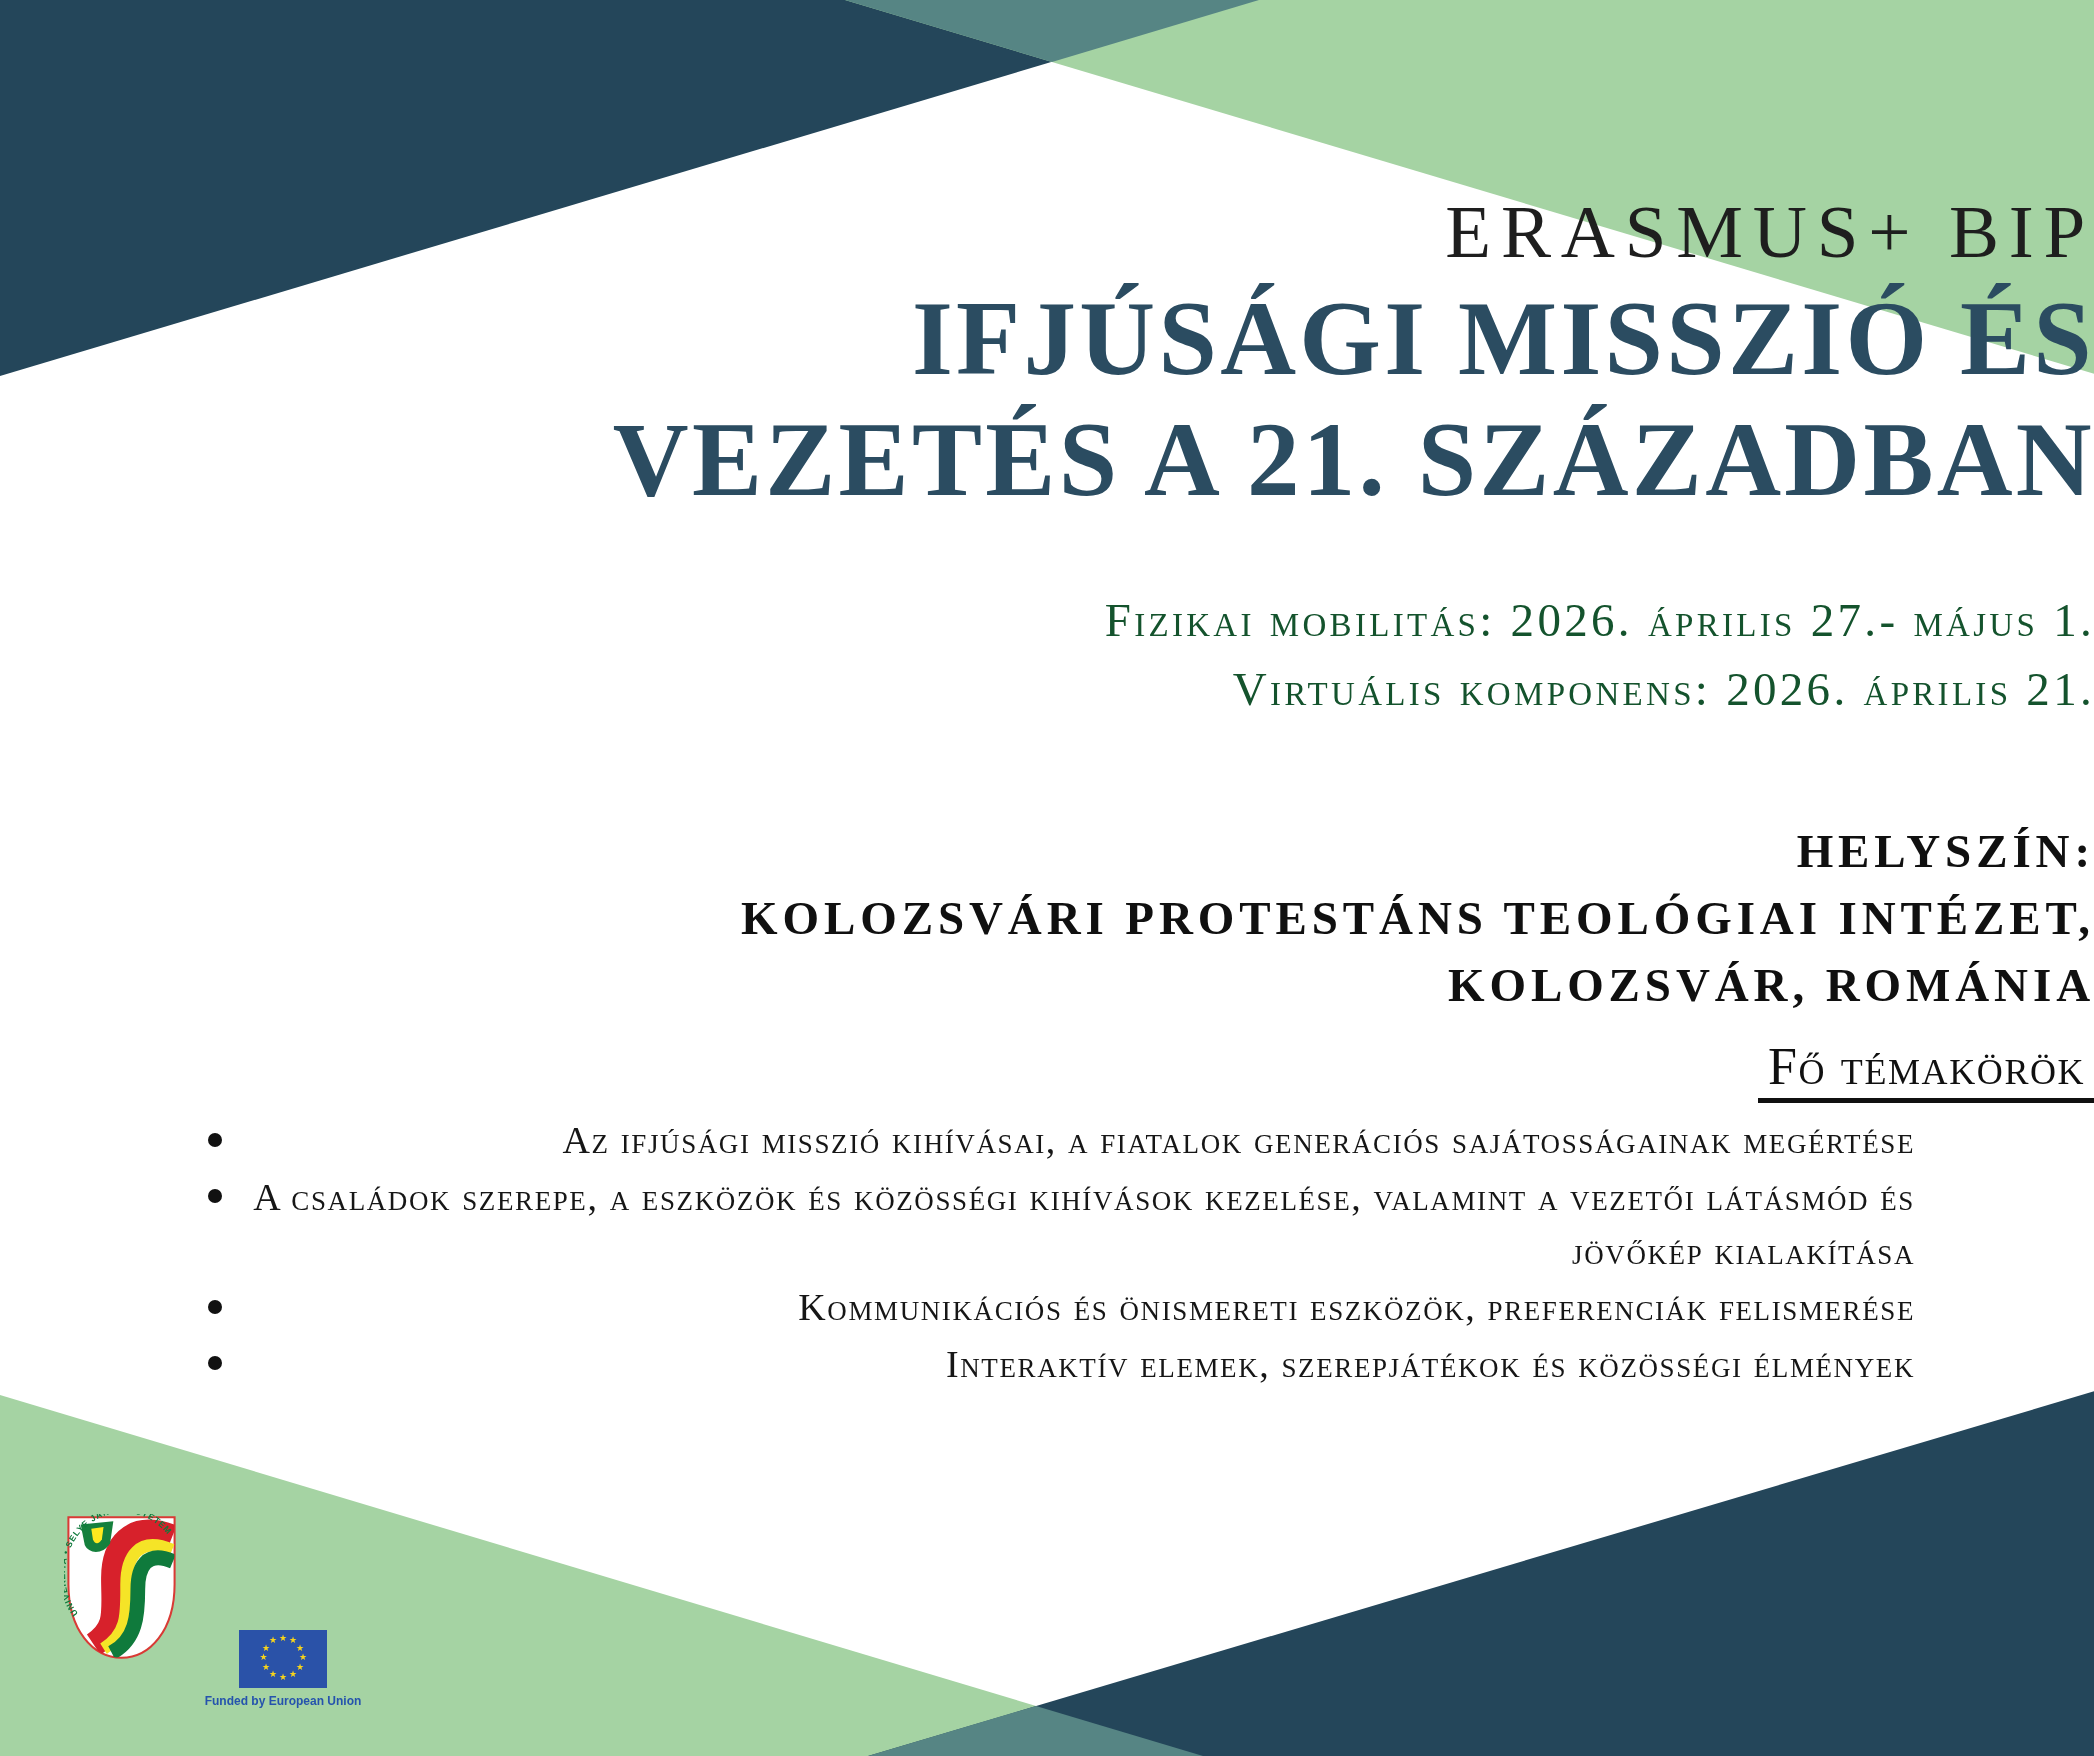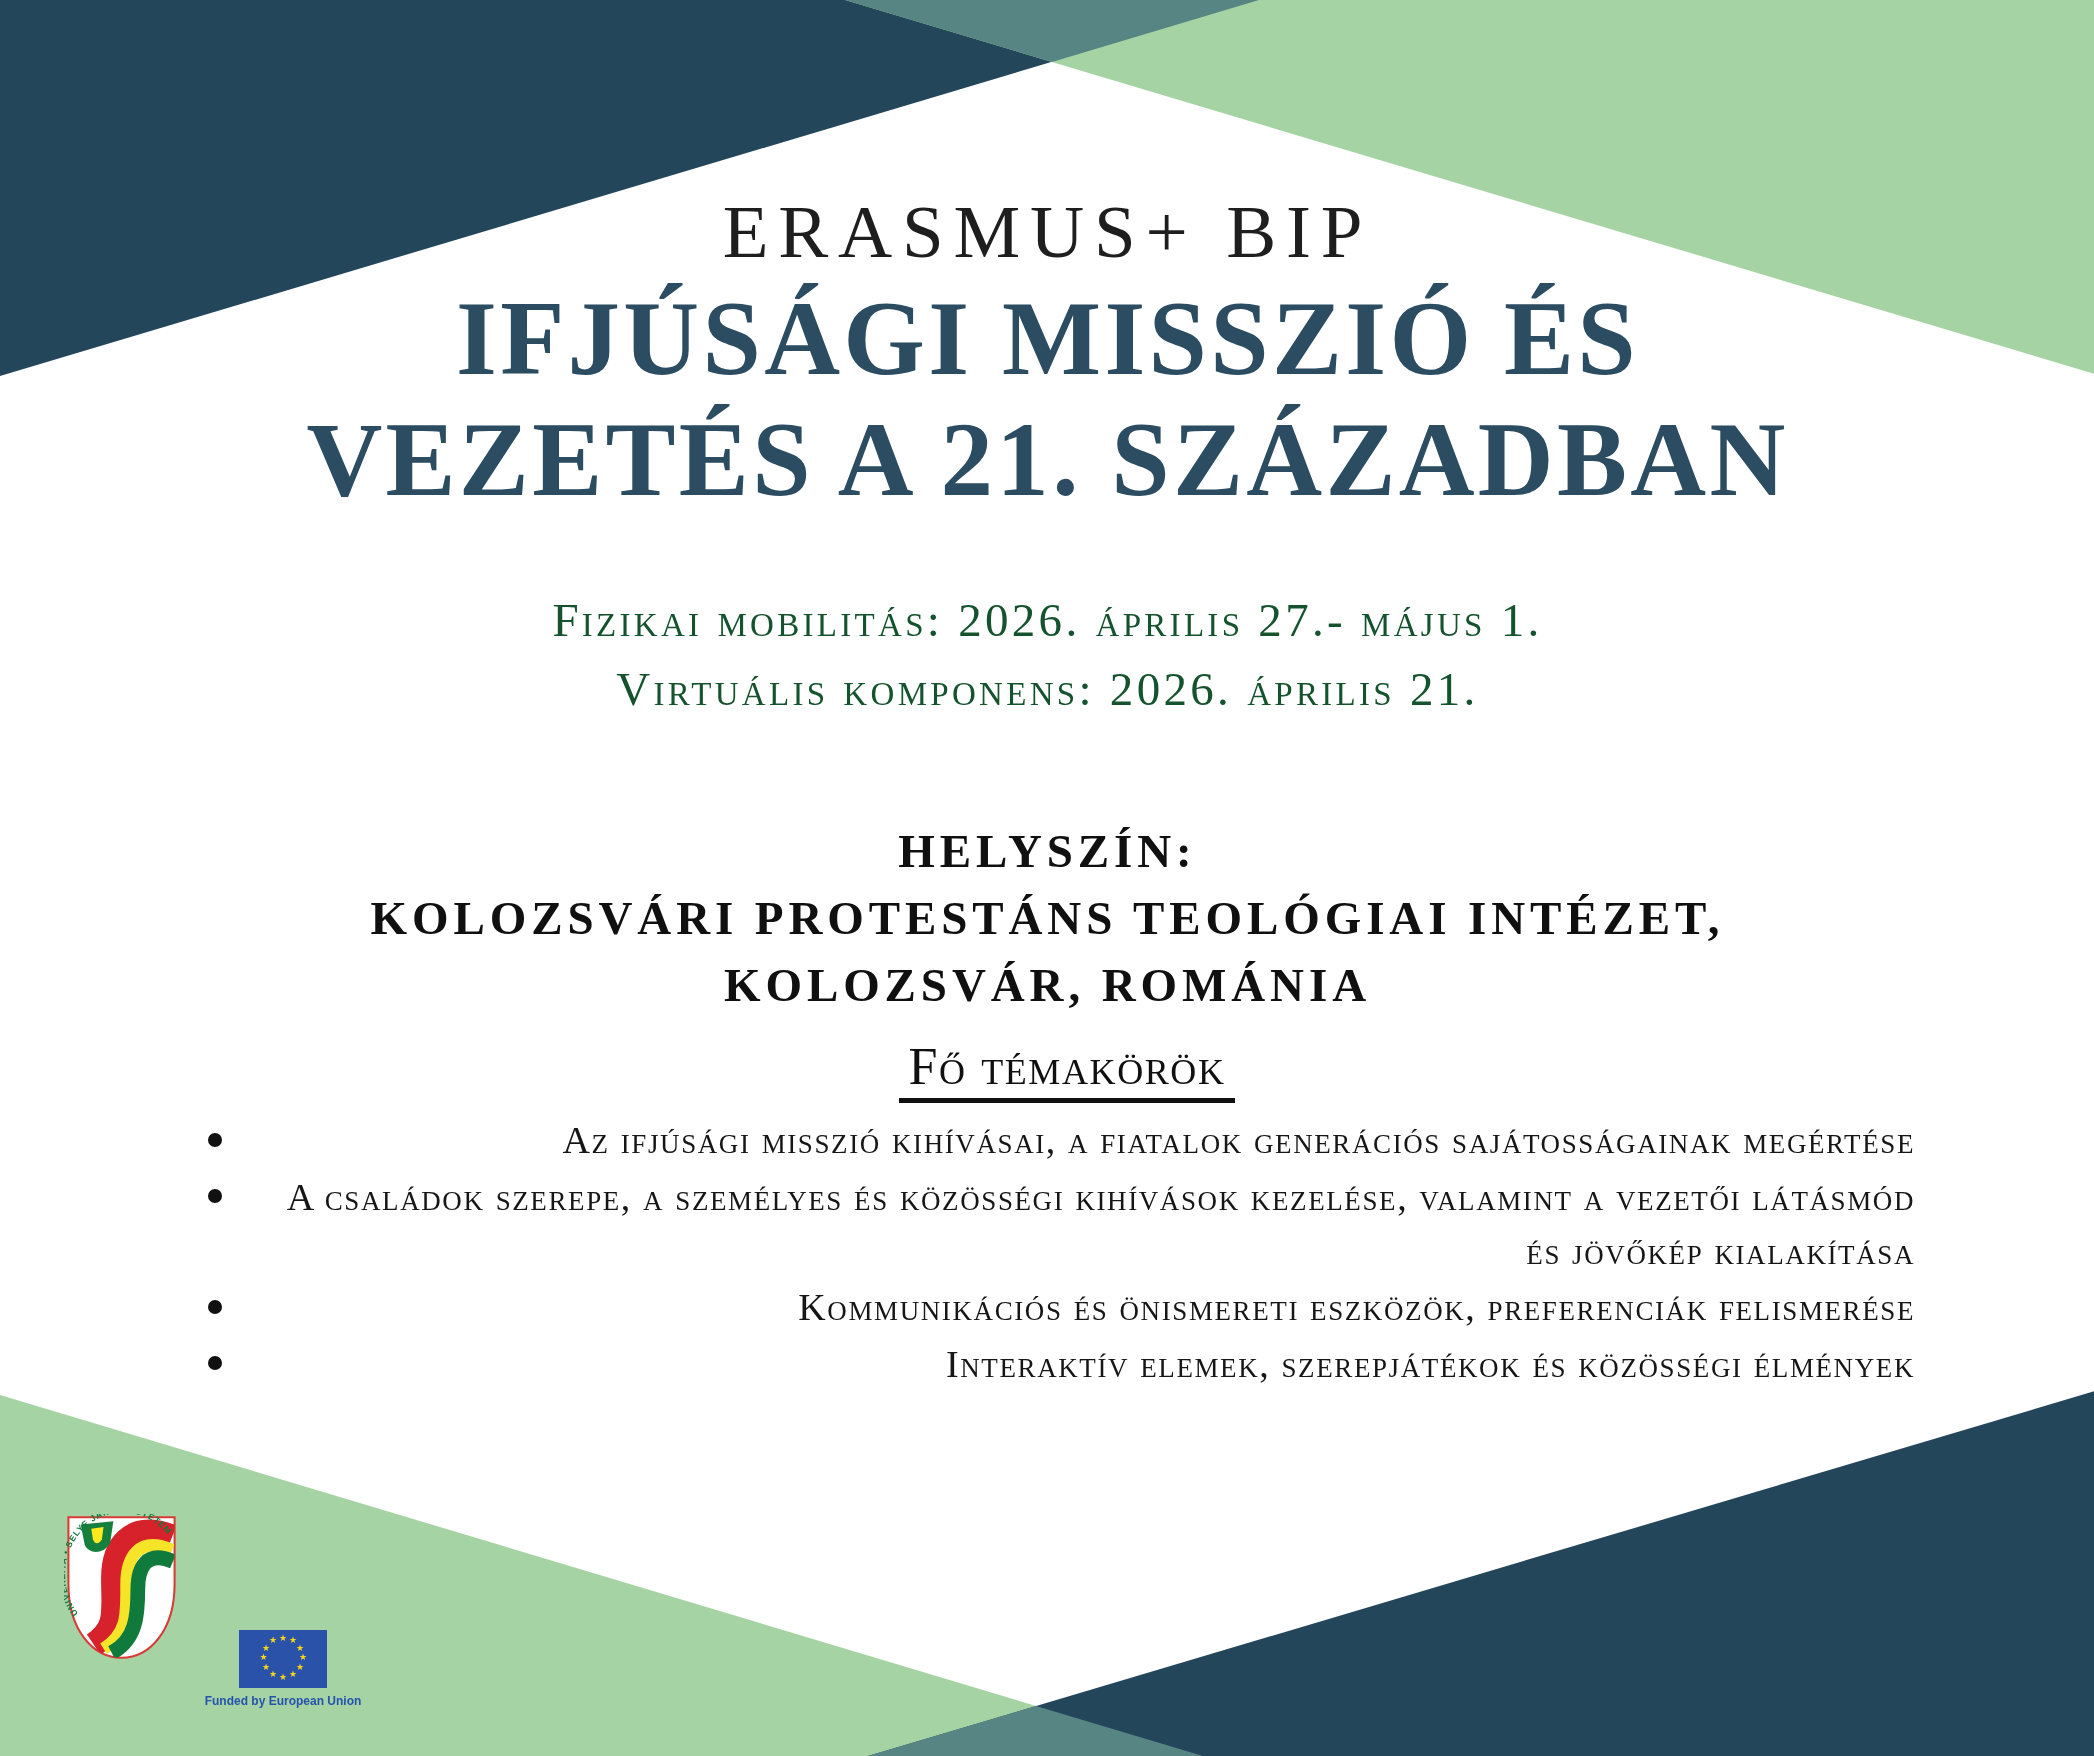--- a/index.html
+++ b/index.html
@@ -20,21 +20,21 @@
     font-family:"Liberation Serif", serif;
   }
   .tri{position:absolute;inset:0;}
   .tri-tl{background:var(--navy);clip-path:polygon(0 0,1259px 0,0 376px);}
   .tri-tr{background:var(--green);clip-path:polygon(845px 0,2095px 0,2095px 374px);}
   .tri-t-overlap{background:var(--teal);clip-path:polygon(845px 0,1259px 0,1052px 62px);}
   .tri-bl{background:var(--green);clip-path:polygon(0 1395px,1203px 1756px,0 1756px);}
   .tri-br{background:var(--navy);clip-path:polygon(2095px 1391px,2095px 1756px,868px 1756px);}
   .tri-b-overlap{background:var(--teal);clip-path:polygon(1036px 1706px,1203px 1756px,868px 1756px);}
 
-  .band{position:absolute;left:0;right:0;text-align:center;}
+  .band{position:absolute;left:0;right:0;text-align:right;}
   .kicker{
     top:191px;
     font-size:75px;line-height:82px;
     letter-spacing:9.8px;
     color:#1e1e1e;
   }
   .title{
     top:278px;
     font-size:105px;line-height:121px;
     font-weight:bold;
@@ -141,21 +141,21 @@
   </div>
   <ul class="topics-list">
 
       <li>
         <span class="dot"></span>
         <span>Az ifjúsági misszió kihívásai, a fiatalok generációs sajátosságainak megértése</span>
       </li>
 
       <li>
         <span class="dot"></span>
-        <span>A családok szerepe, a személyes és közösségi kihívások kezelése, valamint a vezetői látásmód és jövőkép kialakítása</span>
+        <span>A családok szerepe, a eszközök és közösségi kihívások kezelése, valamint a vezetői látásmód és jövőkép kialakítása</span>
       </li>
 
       <li>
         <span class="dot"></span>
         <span>Kommunikációs és önismereti eszközök, preferenciák felismerése</span>
       </li>
 
       <li>
         <span class="dot"></span>
         <span>Interaktív elemek, szerepjátékok és közösségi élmények</span>

